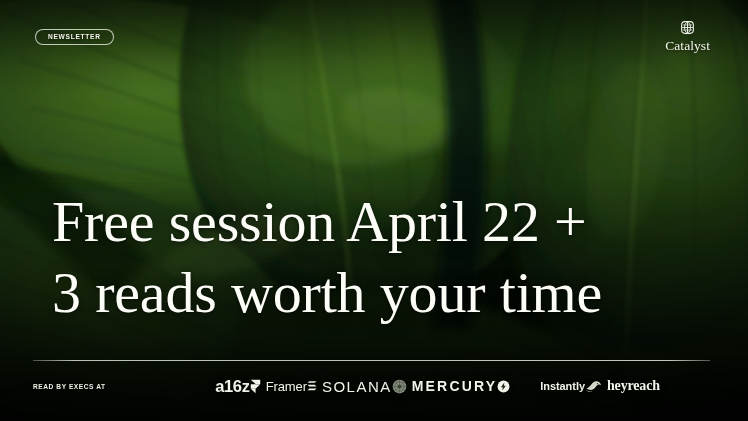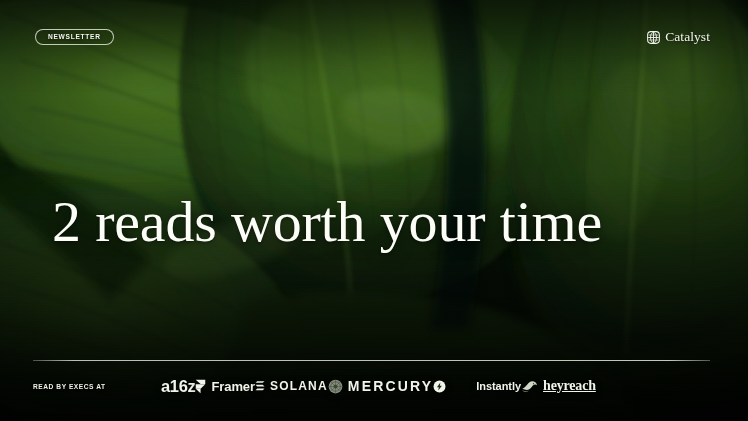--- a/index.html
+++ b/index.html
@@ -47,21 +47,21 @@
     display:inline-flex; align-items:center; justify-content:center;
     height:16px; padding:0 12px;
     border:1px solid rgba(235,240,228,.80);
     border-radius:999px;
     color:#f3f6ee;
     font-size:6.6px; letter-spacing:.11em; font-weight:700;
     line-height:1; white-space:nowrap;
     text-shadow:0 1px 3px rgba(0,0,0,.55);
     cursor:pointer; background:rgba(0,0,0,.06);
   }
-  .brand { display:flex; align-items:center; gap:5px; cursor:pointer; }
+  .brand { display:flex; align-items:center; gap:5px; cursor:pointer;flex-direction:column; }
   .brand-mark { width:13px; height:13px; display:block; flex:none; }
   .brand-name {
     font-family:"Liberation Serif", serif;
     font-size:13.5px; color:#f2f4ec; letter-spacing:.005em;
     text-shadow:0 1px 3px rgba(0,0,0,.5); line-height:1;
   }
 
   
   .headline {
     position:absolute; left:52px; top:186px; z-index:5;
@@ -83,32 +83,32 @@
   .proof {
     position:absolute; left:33px; right:26px; top:370px; height:32px; z-index:5;
     display:flex; align-items:center;
   }
   .proof-label {
     color:#eef2e6; font-size:6.6px; font-weight:700; letter-spacing:.085em;
     white-space:nowrap; text-shadow:0 1px 3px rgba(0,0,0,.55);
     flex:none; width:128px;
   }
   .logos {
-    flex:1; display:flex; align-items:center; justify-content:flex-start;
+    flex:1; display:flex; align-items:center; justify-content:center;
     padding-right:8px;
   }
   .logo { display:flex; align-items:center; gap:5px; color:#f1f4ea; cursor:pointer;
           filter:drop-shadow(0 1px 3px rgba(0,0,0,.6)); }
 
   .lg-a16z { font-size:16.5px; font-weight:700; letter-spacing:-.02em; line-height:1; }
-  .lg-framer-t { font-size:13px; font-weight:700; letter-spacing:-.008em; line-height:1; }
-  .lg-solana-t { font-size:12px; font-weight:700; letter-spacing:.10em; line-height:1; }
+  .lg-framer-t { font-size:13px; font-weight:400; letter-spacing:-.008em; line-height:1; }
+  .lg-solana-t { font-size:15px; font-weight:400; letter-spacing:.10em; line-height:1; }
   .lg-mercury-t { font-size:14px; font-weight:700; letter-spacing:.155em; line-height:1; }
   .lg-instantly-t { font-size:11px; font-weight:700; letter-spacing:-.005em; line-height:1;padding-left:25px; }
-  .lg-heyreach-t { font-family:"Liberation Serif", serif; font-size:14px; font-weight:700; letter-spacing:-.012em; line-height:1;text-decoration:underline; }
+  .lg-heyreach-t { font-family:"Liberation Serif", serif; font-size:14px; font-weight:700; letter-spacing:-.012em; line-height:1; }
 
   .ic { display:block; flex:none; }
 </style>
 </head>
 <body>
 
 <div class="stage">
 
   <div class="bg">
     <svg viewBox="0 0 748 421" preserveAspectRatio="xMidYMid slice" aria-hidden="true">
@@ -237,21 +237,22 @@
           <line x1="2.2" y1="12" x2="21.8" y2="12" stroke="#f2f4ec" stroke-width="1.7"></line>
           <line x1="3.4" y1="7.4" x2="20.6" y2="7.4" stroke="#f2f4ec" stroke-width="1.3"></line>
           <line x1="3.4" y1="16.6" x2="20.6" y2="16.6" stroke="#f2f4ec" stroke-width="1.3"></line>
         </svg>
       </span>
       <span class="brand-name">Catalyst</span>
     </div>
   </div>
 
   <h1 class="headline">
-    <span class="ln">2 reads worth your time</span>
+    <span class="ln">Free session April 22 +</span>
+    <span class="ln">3 reads worth your time</span>
   </h1>
 
   <div class="divider"></div>
 
   <div class="proof">
     <div class="proof-label">READ BY EXECS AT</div>
 
     <div class="logos">
 
       <div class="logo">

